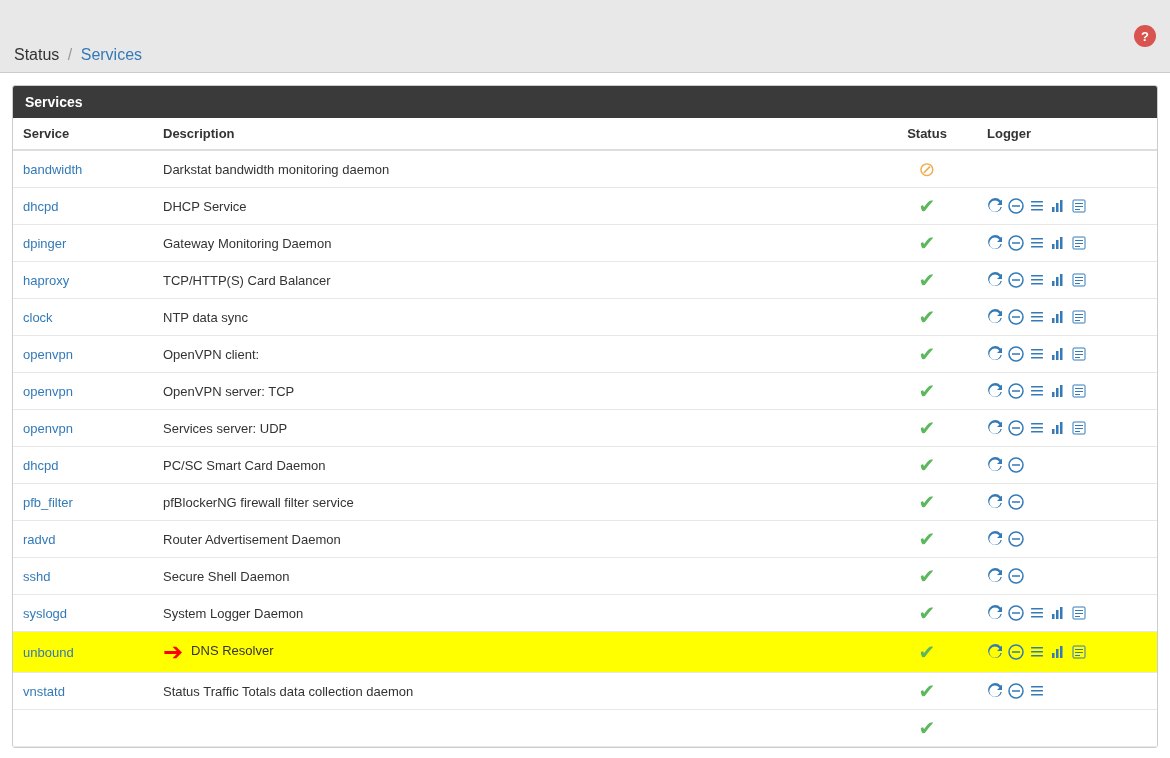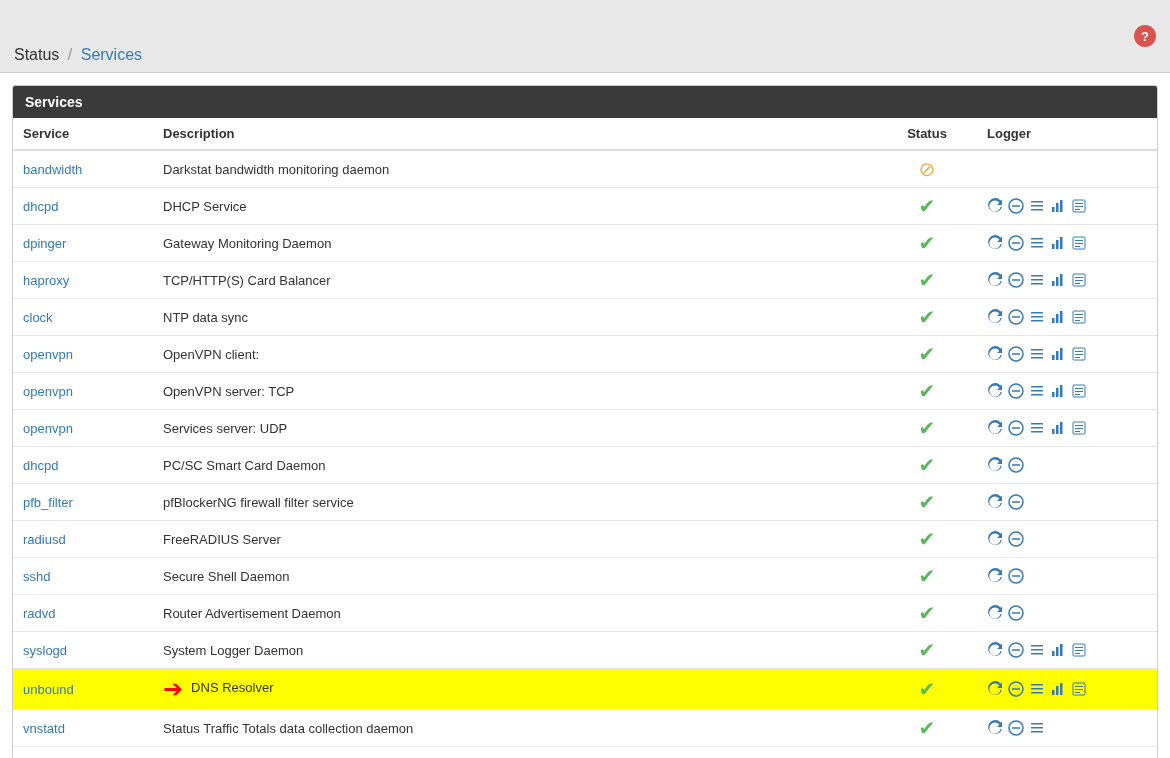--- a/index.html
+++ b/index.html
@@ -471,62 +471,42 @@
                 <span style="color: rgb(51, 122, 183); font-size: 16px; cursor: pointer; display: inline-flex; align-items: center; margin-right: 2px;">
                   <svg width="16" height="16" viewBox="0 0 16 16" fill="none">
                     <circle cx="8" cy="8" r="7" stroke="#337ab7" stroke-width="1.5"></circle>
                     <line x1="4" y1="8" x2="12" y2="8" stroke="#337ab7" stroke-width="1.5"></line>
                   </svg>
                 </span>
               </div>
             </td>
           </tr>
           <tr>
-            <td class="col-service"><a href="#" class="svc-name">radiusd</a></td>
-            <td class="col-desc"><span>FreeRADIUS Server</span></td>
+            <td class="col-service"><a href="#" class="svc-name">radvd</a></td>
+            <td class="col-desc"><span>Router Advertisement Daemon</span></td>
             <td class="col-status"><span style="color:#5cb85c;font-size:20px;">✔</span></td>
             <td class="col-actions">
               <div class="actions">
                 <span style="color: rgb(51, 122, 183); font-size: 16px; cursor: pointer; display: inline-flex; align-items: center; margin-right: 2px;">
                   <svg width="16" height="16" viewBox="0 0 16 16" fill="#337ab7">
                     <path d="M13.5 2.5A7 7 0 1 0 14.9 9h-1.4a5.6 5.6 0 1 1-1.1-4.3L10 7h5V2l-1.5 0.5z"></path>
                   </svg>
                 </span>
                 <span style="color: rgb(51, 122, 183); font-size: 16px; cursor: pointer; display: inline-flex; align-items: center; margin-right: 2px;">
                   <svg width="16" height="16" viewBox="0 0 16 16" fill="none">
                     <circle cx="8" cy="8" r="7" stroke="#337ab7" stroke-width="1.5"></circle>
                     <line x1="4" y1="8" x2="12" y2="8" stroke="#337ab7" stroke-width="1.5"></line>
                   </svg>
                 </span>
               </div>
             </td>
           </tr>
           <tr>
             <td class="col-service"><a href="#" class="svc-name">sshd</a></td>
             <td class="col-desc"><span>Secure Shell Daemon</span></td>
-            <td class="col-status"><span style="color:#5cb85c;font-size:20px;">✔</span></td>
-            <td class="col-actions">
-              <div class="actions">
-                <span style="color: rgb(51, 122, 183); font-size: 16px; cursor: pointer; display: inline-flex; align-items: center; margin-right: 2px;">
-                  <svg width="16" height="16" viewBox="0 0 16 16" fill="#337ab7">
-                    <path d="M13.5 2.5A7 7 0 1 0 14.9 9h-1.4a5.6 5.6 0 1 1-1.1-4.3L10 7h5V2l-1.5 0.5z"></path>
-                  </svg>
-                </span>
-                <span style="color: rgb(51, 122, 183); font-size: 16px; cursor: pointer; display: inline-flex; align-items: center; margin-right: 2px;">
-                  <svg width="16" height="16" viewBox="0 0 16 16" fill="none">
-                    <circle cx="8" cy="8" r="7" stroke="#337ab7" stroke-width="1.5"></circle>
-                    <line x1="4" y1="8" x2="12" y2="8" stroke="#337ab7" stroke-width="1.5"></line>
-                  </svg>
-                </span>
-              </div>
-            </td>
-          </tr>
-          <tr>
-            <td class="col-service"><a href="#" class="svc-name">radvd</a></td>
-            <td class="col-desc"><span>Router Advertisement Daemon</span></td>
             <td class="col-status"><span style="color:#5cb85c;font-size:20px;">✔</span></td>
             <td class="col-actions">
               <div class="actions">
                 <span style="color: rgb(51, 122, 183); font-size: 16px; cursor: pointer; display: inline-flex; align-items: center; margin-right: 2px;">
                   <svg width="16" height="16" viewBox="0 0 16 16" fill="#337ab7">
                     <path d="M13.5 2.5A7 7 0 1 0 14.9 9h-1.4a5.6 5.6 0 1 1-1.1-4.3L10 7h5V2l-1.5 0.5z"></path>
                   </svg>
                 </span>
                 <span style="color: rgb(51, 122, 183); font-size: 16px; cursor: pointer; display: inline-flex; align-items: center; margin-right: 2px;">
                   <svg width="16" height="16" viewBox="0 0 16 16" fill="none">

